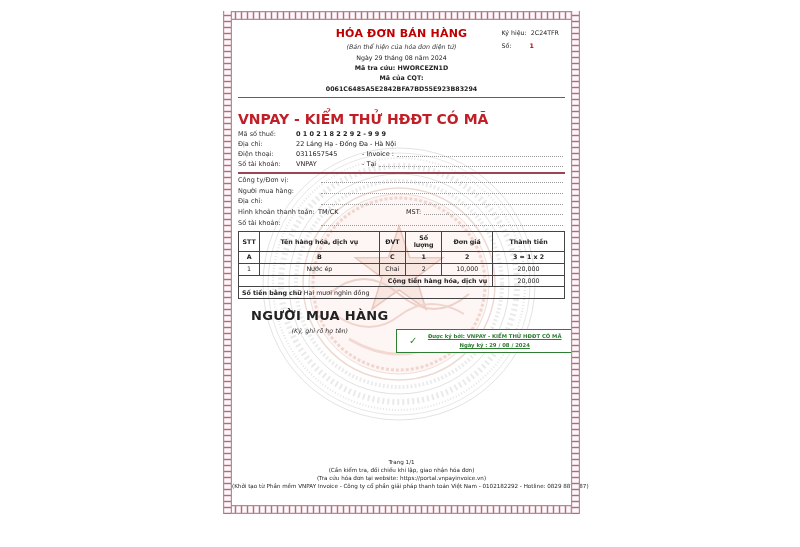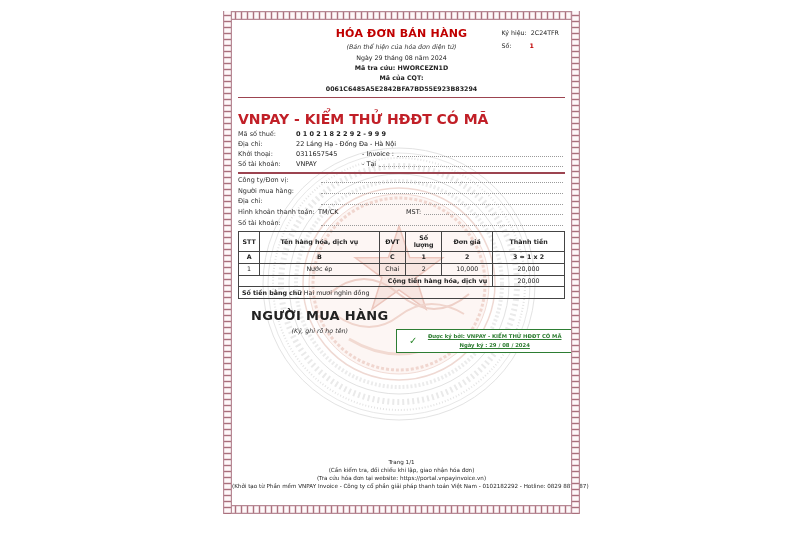--- a/index.html
+++ b/index.html
@@ -133,21 +133,21 @@
         <div class="sname">VNPAY - KIỂM THỬ HĐĐT CÓ MÃ</div>
         <div class="srow">
           <span class="slbl">Mã số thuế:</span>
           <span class="mst-val">0102182292-999</span>
         </div>
         <div class="srow">
           <span class="slbl">Địa chỉ:</span>
           <span class="sval">22 Láng Hạ - Đống Đa - Hà Nội</span>
         </div>
         <div class="srow">
-          <span class="slbl">Khởi thoại:</span>
+          <span class="slbl">Điện thoại:</span>
           <span class="svalw">0311657545</span>
           <span>- Invoice :</span>
           <span class="dots"></span>
         </div>
         <div class="srow">
           <span class="slbl">Số tài khoản:</span>
           <span class="svalw">VNPAY</span>
           <span>- Tại</span>
           <span class="dots"></span>
         </div>

